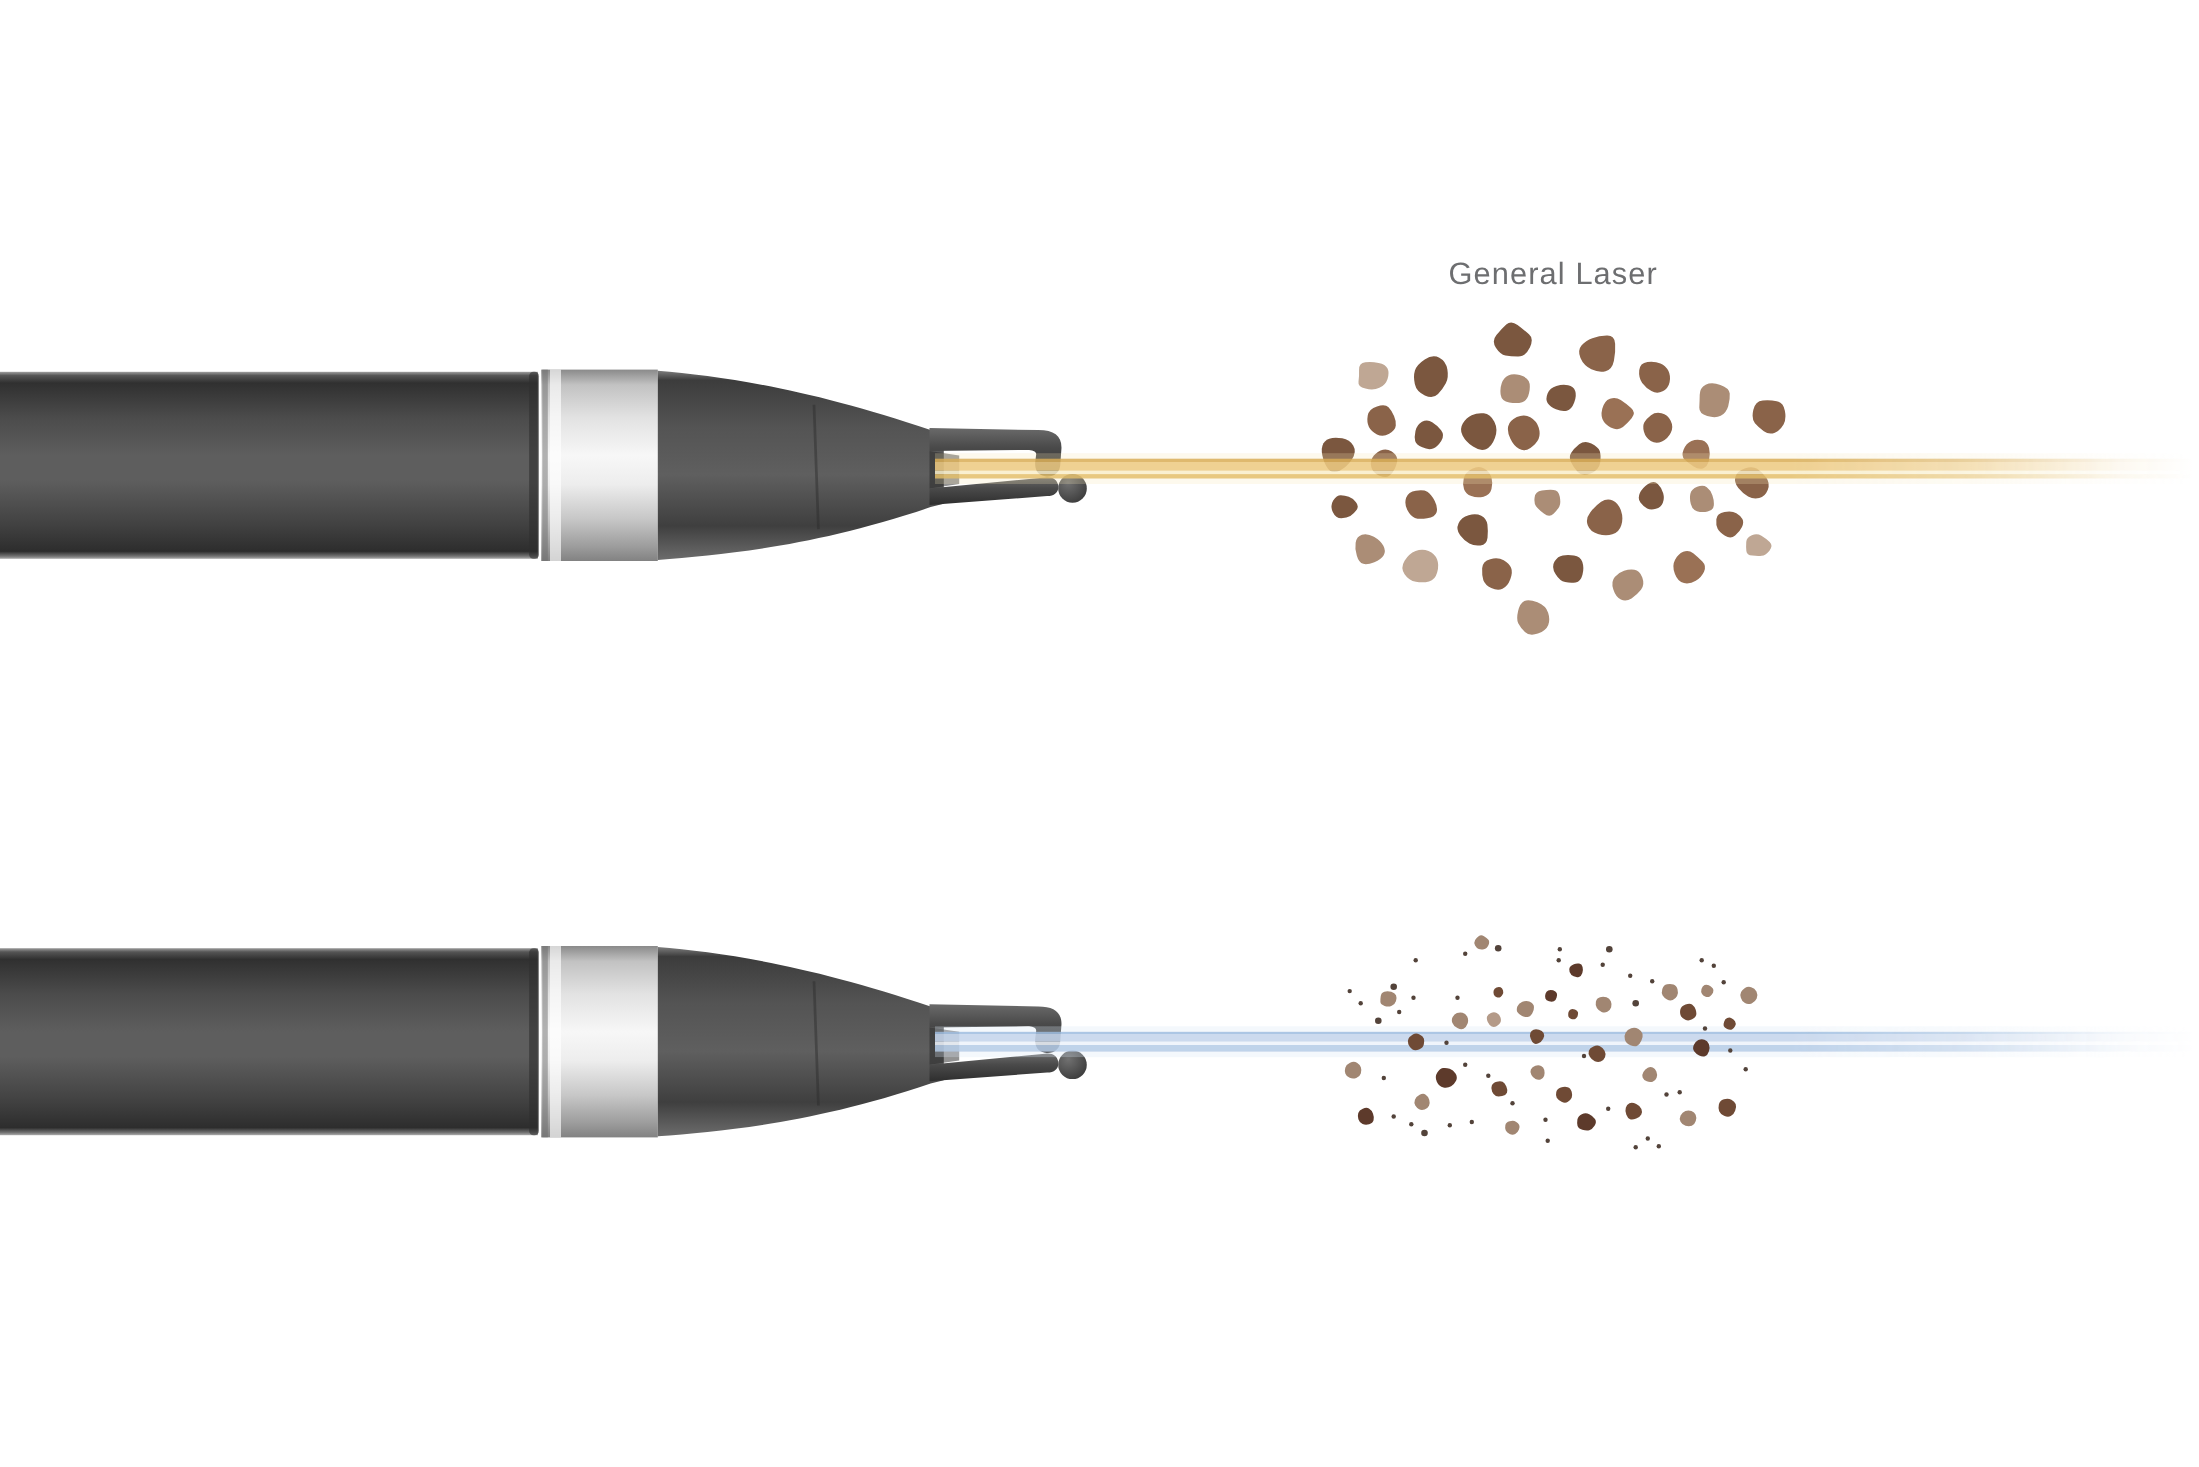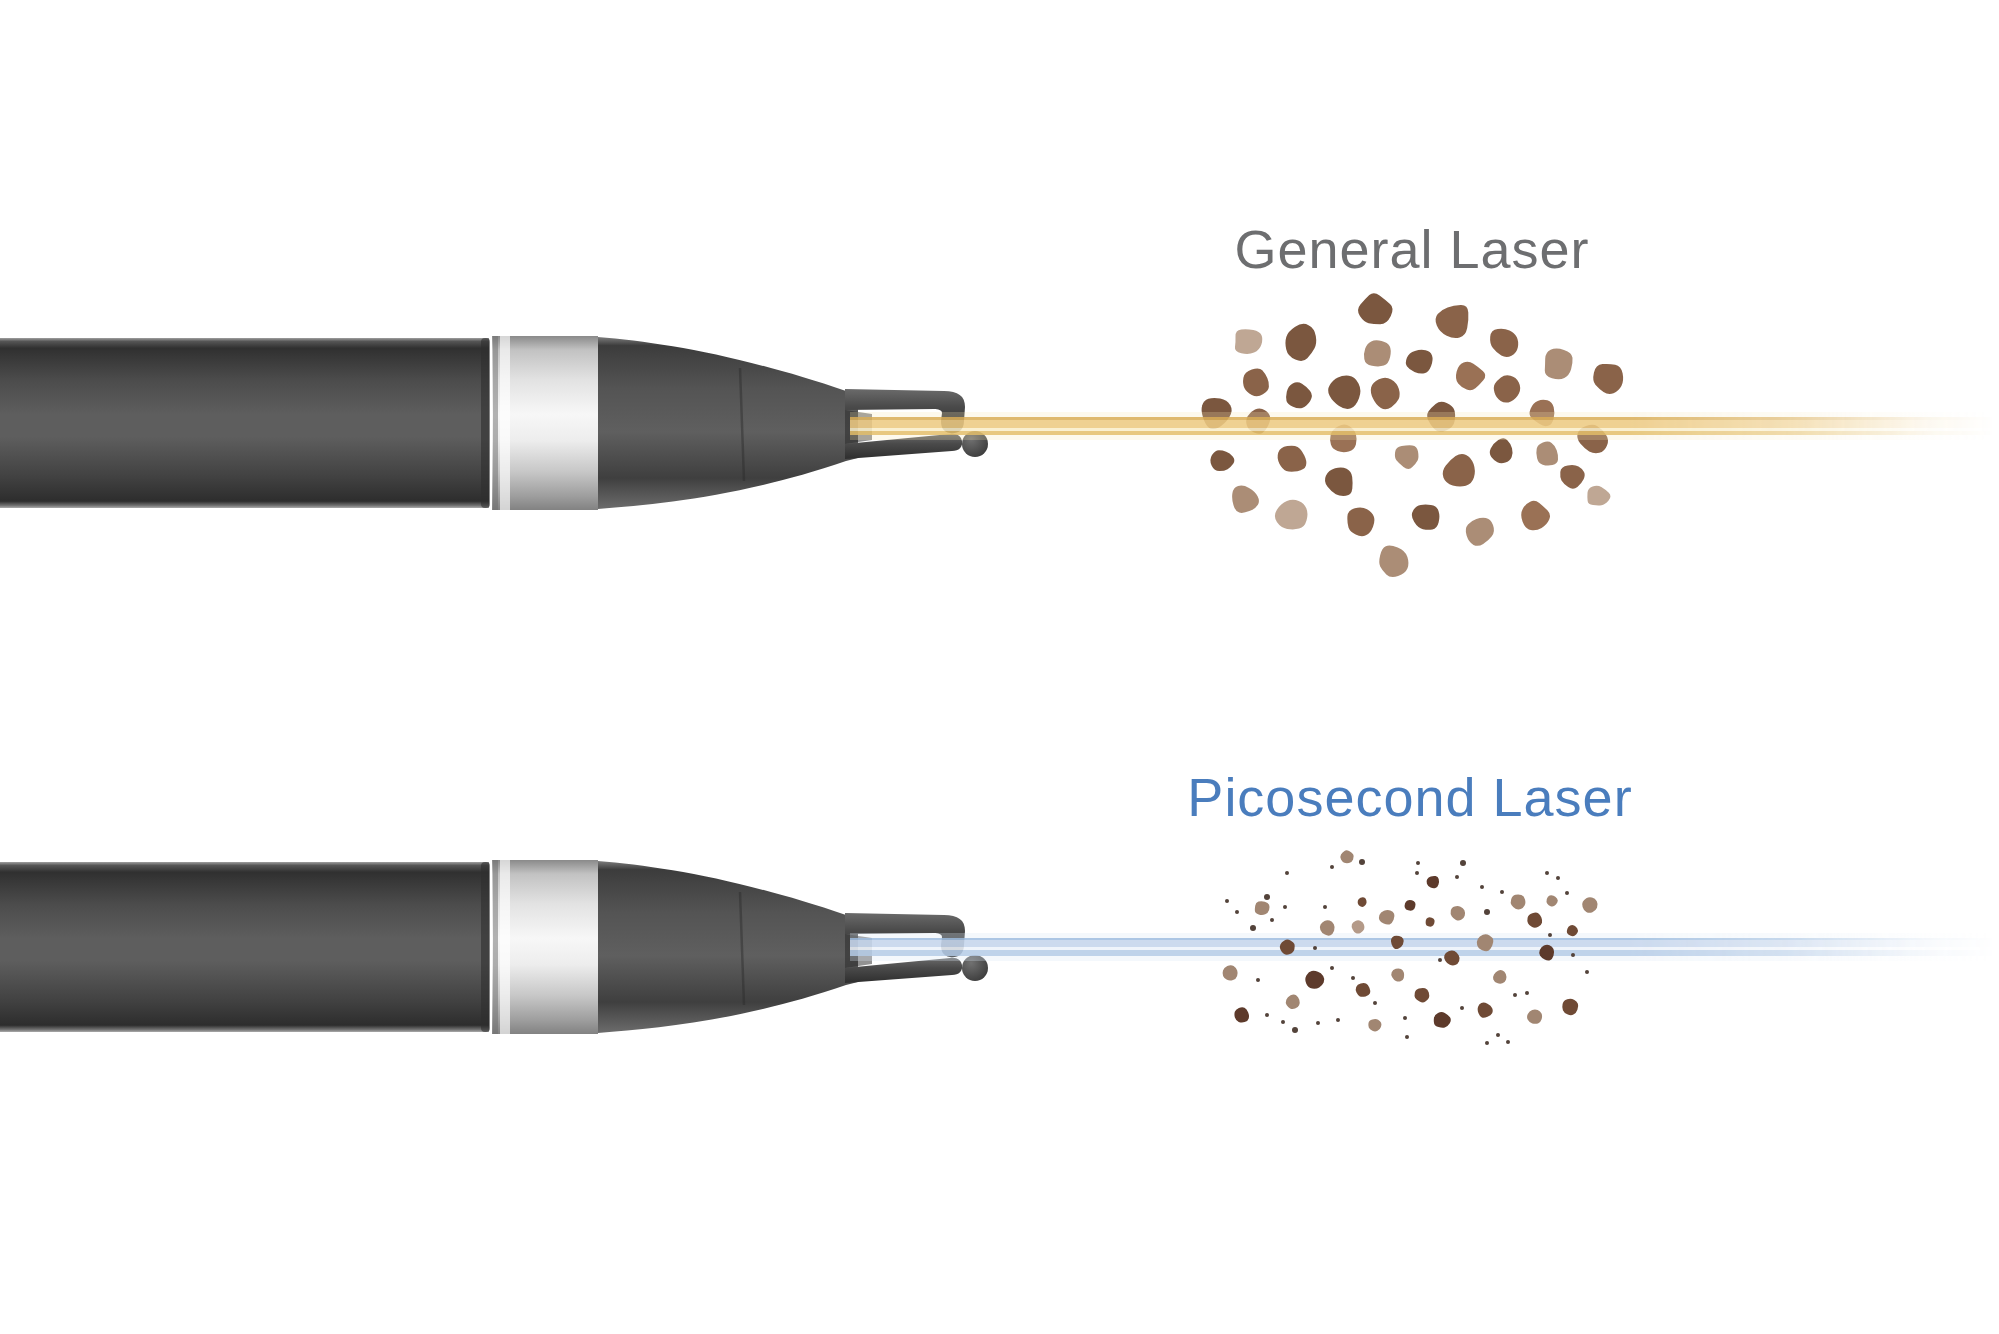--- a/index.html
+++ b/index.html
@@ -1,19 +1,19 @@
 <!DOCTYPE html>
 <html><head>
 <meta charset="utf-8">
 <style>
   html,body{margin:0;padding:0;background:#ffffff;}
   .stage{position:relative;width:1999px;height:1334px;background:#ffffff;overflow:hidden;
          font-family:"Liberation Sans", sans-serif;}
   .stage svg{position:absolute;left:0;top:0;}
-  .laser-label{position:absolute;width:620px;text-align:center;font-size:54px;
+  .laser-label{position:absolute;width:620px;text-align:center;font-size:28px;
                letter-spacing:1px;line-height:46px;white-space:nowrap;}
   .label-general{left:1102px;top:226px;}
   .label-pico{left:1100px;top:774px;}
 </style>
 </head>
 <body>
 
 <div class="stage">
 
   <svg width="1999" height="1334" viewBox="0 0 1999 1334">
@@ -219,14 +219,13 @@
         <circle cx="1462" cy="1008" r="2" fill="#53433a"></circle>
         <circle cx="1515" cy="995" r="2" fill="#53433a"></circle>
         <circle cx="1527" cy="993" r="2" fill="#53433a"></circle>
         <circle cx="1498" cy="1035" r="2" fill="#53433a"></circle>
         <circle cx="1487" cy="1043" r="2" fill="#53433a"></circle>
         <circle cx="1508" cy="1042" r="2" fill="#53433a"></circle>
       </g>
   </svg>
 
   <div class="laser-label label-general" style="color: rgb(109, 110, 112);">General Laser</div>
-  <div class="laser-label label-pico" style="color: rgb(74, 125, 189);">Picosecond Laser</div>
 </div>
 
 </body></html>

